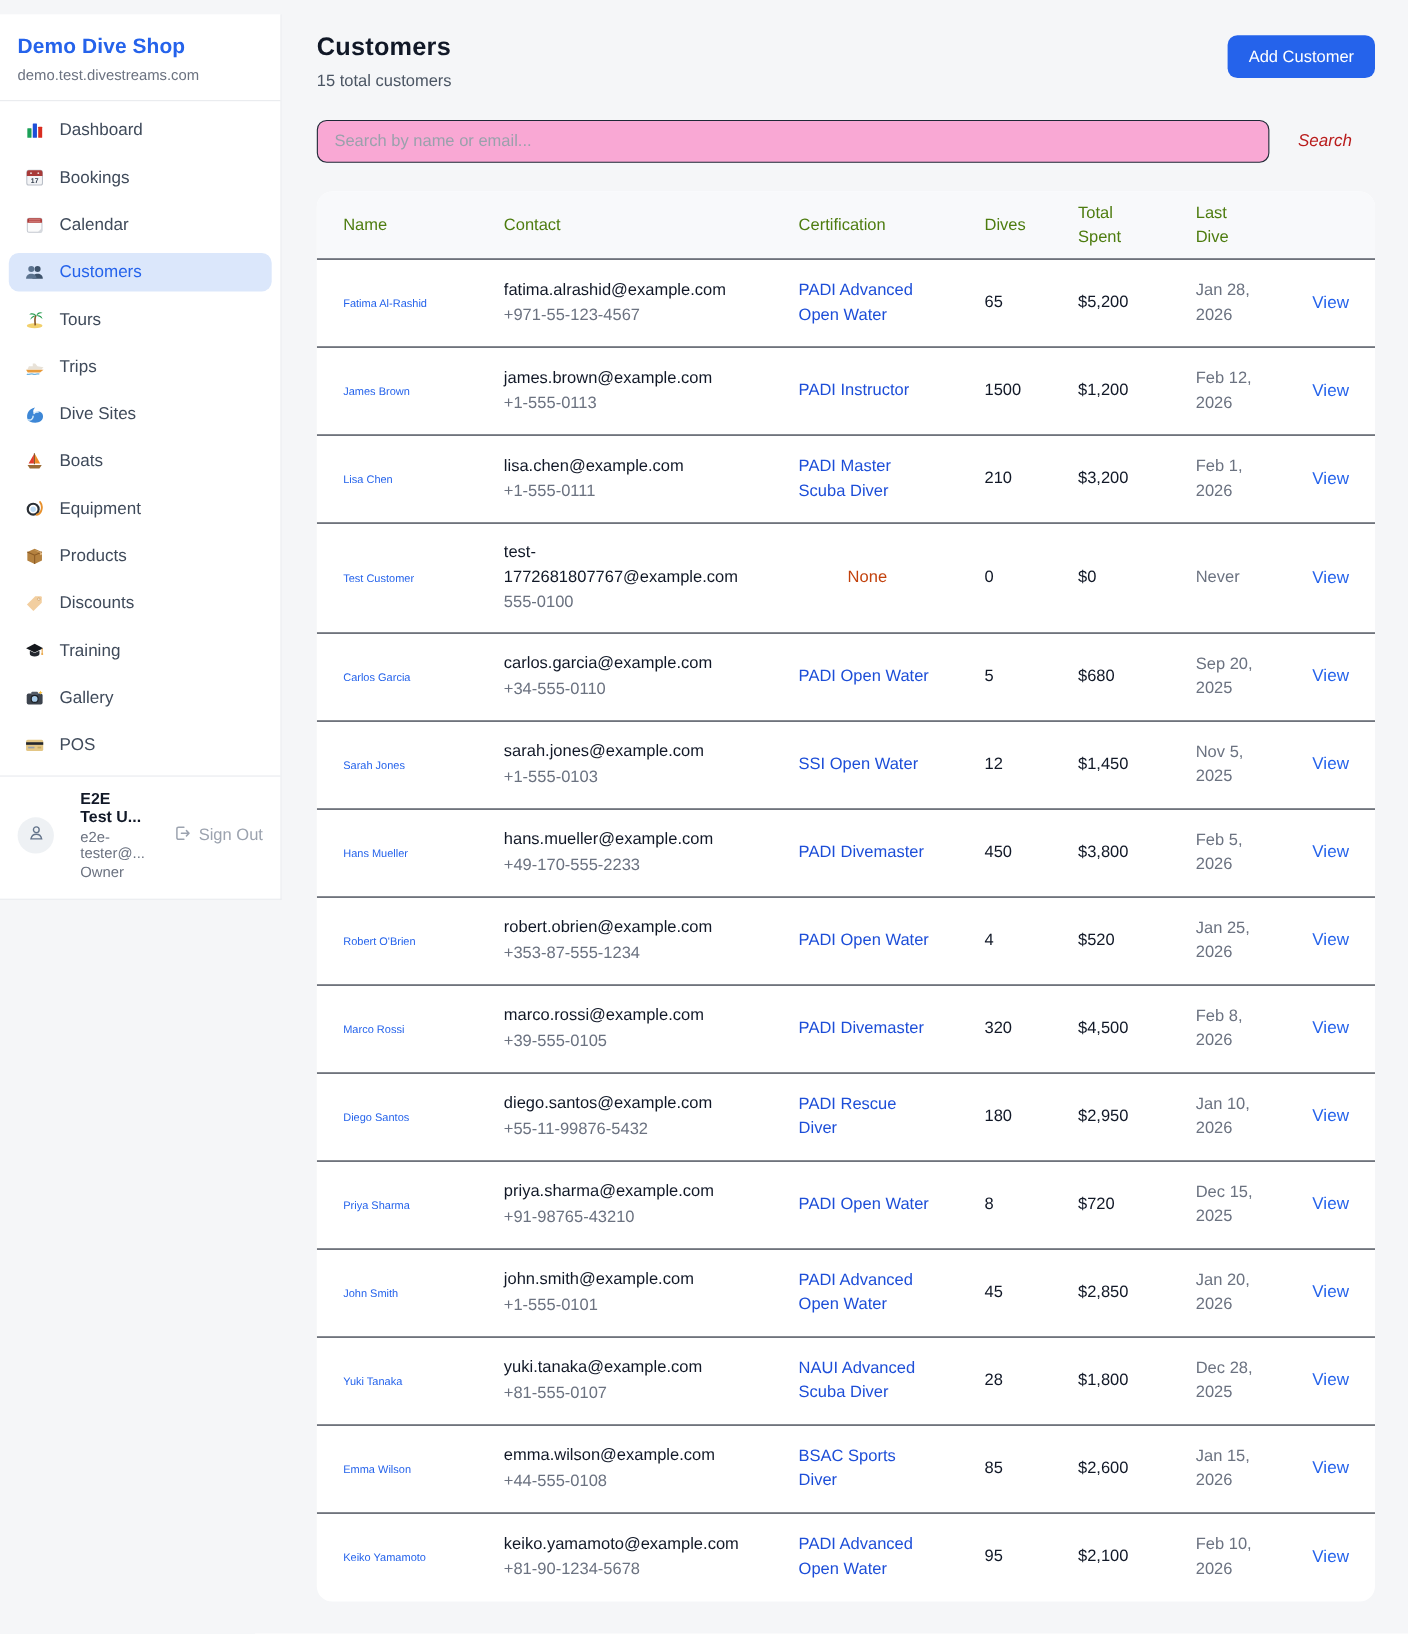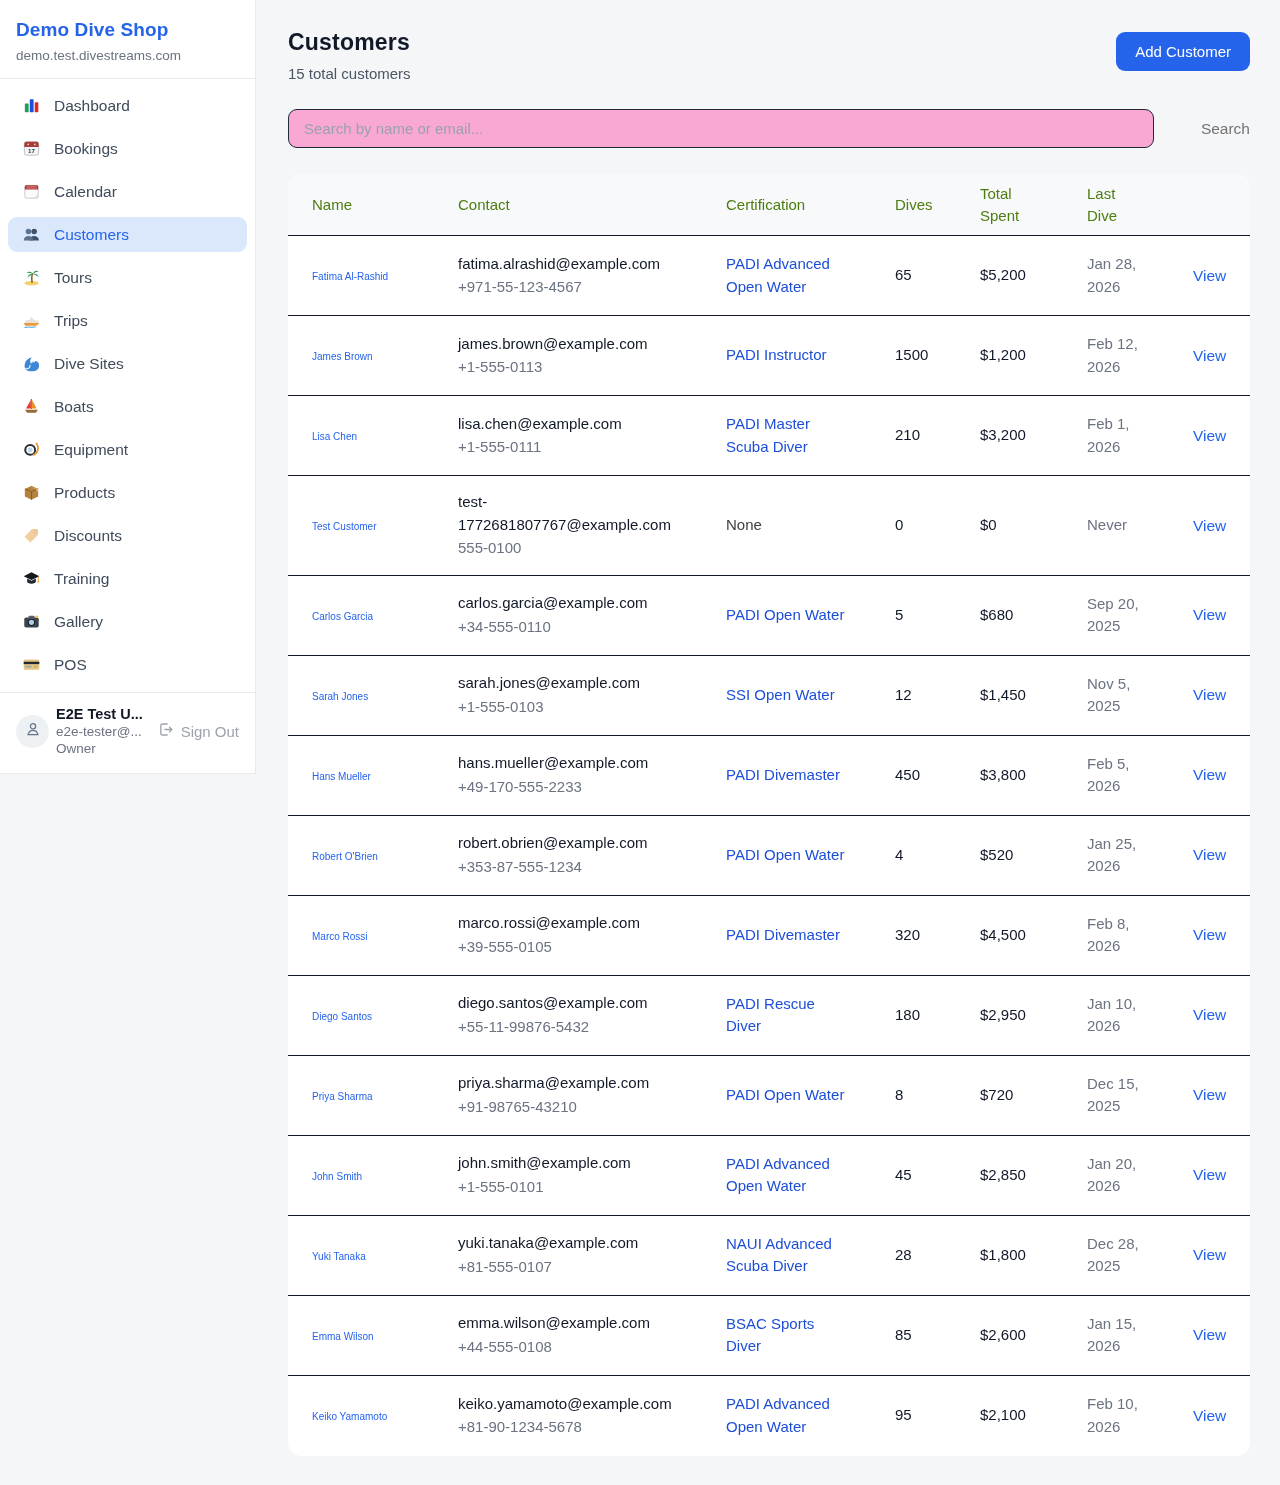--- a/index.html
+++ b/index.html
@@ -9,21 +9,21 @@
     background: #f5f6f8;
     font-family: "Liberation Sans", sans-serif;
     color: #111827;
     overflow: hidden;
     position: relative;
   }
   a { text-decoration: none; cursor: pointer; }
 
   
   .sidebar {
-    position: absolute; left: 0; top: 0;
+    position: absolute; left: 0; top: 13px;
     width: 256px;
     background: #ffffff;
     border-right: 1px solid #e8eaee;
     border-bottom: 1px solid #e8eaee;
     padding-bottom: 2px;
   }
   .brand { padding: 19px 16px 15px 16px; border-bottom: 1px solid #e8eaee; }
   .brand-name { color: #2563eb; font-size: 19px; font-weight: 700; letter-spacing: .1px; }
   .brand-domain { margin-top: 7px; font-size: 13.5px; color: #6b7280; }
 
@@ -34,21 +34,21 @@
     padding: 8px 14px;
     border-radius: 9px;
     font-size: 15.5px; color: #3f4a5a;
     cursor: pointer;
   }
   .nav-item:last-child { margin-bottom: 0; }
   .nav-item.active { background: #dbe7fb; color: #2563eb; font-weight: 500; }
   .nav-item .icon { width: 19px; height: 19px; display: inline-flex; flex: 0 0 auto; }
   .nav-item .icon svg { width: 19px; height: 19px; }
 
-  .user-footer { display: flex; align-items: center; gap: 7px; padding: 13px 16px 15px 16px; }
+  .user-footer { display: flex; align-items: center; gap: 24px; padding: 13px 16px 15px 16px; }
   .avatar {
     width: 33px; height: 33px; border-radius: 50%;
     background: #eef1f4; display: inline-flex; align-items: center; justify-content: center;
     flex: 0 0 auto;
   }
   .avatar svg { width: 18px; height: 18px; }
   .user-meta { flex: 1 1 auto; min-width: 0; }
   .user-name { font-size: 14.5px; font-weight: 700; color: #111827; }
   .user-email, .user-role { font-size: 13.5px; color: #6b7280; margin-top: 2px; }
   .signout {
@@ -73,22 +73,22 @@
   .search-row { margin-top: 27px; display: flex; align-items: center; }
   .search-input {
     flex: 1 1 auto; height: 39px;
     border: 1px solid #1f2937; border-radius: 9px;
     padding: 0 15px; font-size: 15px; font-family: inherit; color: #111827;
     background: #f9a8d4; outline: none;
   }
   .search-input::placeholder { color: #9aa1ac; }
   .search-btn {
     background: none; border: none; cursor: pointer;
-    font-family: inherit; font-size: 15.5px; color: #737373;
-    padding: 8px 0; margin-left: 26px; width: 70px; text-align: right;
+    font-family: inherit; font-size: 15.5px; color: #b91c1c;
+    padding: 8px 0; margin-left: 26px; width: 70px; text-align: left; font-style: italic;
   }
 
   
   .card {
     margin-top: 26px; background: #ffffff; border-radius: 14px;
     overflow: hidden;
   }
   .grid-row {
     display: grid;
     grid-template-columns: 146px 268px 169px 85px 107px 106px 1fr;
@@ -105,21 +105,21 @@
   .th .w-narrow { display: inline-block; max-width: 50px; }
   .trow { border-bottom: 1px solid #111827; min-height: 80px; padding-top: 15px; padding-bottom: 15px; }
   .trow:last-child { border-bottom: none; }
   .td { font-size: 15px; line-height: 1.5; }
   .td-name { padding-right: 62px; }
   .name-link { color: #2563eb; font-weight: 500; font-size: 10px; line-height: 1.55; }
   .td-contact { padding-right: 32px; }
   .email { color: #111827; word-wrap: break-word; }
   .phone { color: #6b7280; margin-top: 1px; }
   .td-cert { padding-right: 44px; color: #1d4ed8; }
-  .td-cert.none { color: #404040; }
+  .td-cert.none { color: #c2410c; text-align: center; }
   .td-dives { padding-right: 12px; }
   .td-total { padding-right: 24px; }
   .td-last { padding-right: 30px; color: #6b7280; }
   .view-link { color: #2563eb; font-size: 15.5px; }
 </style>
 </head>
 <body>
 
 <aside class="sidebar">
   <div class="brand">

